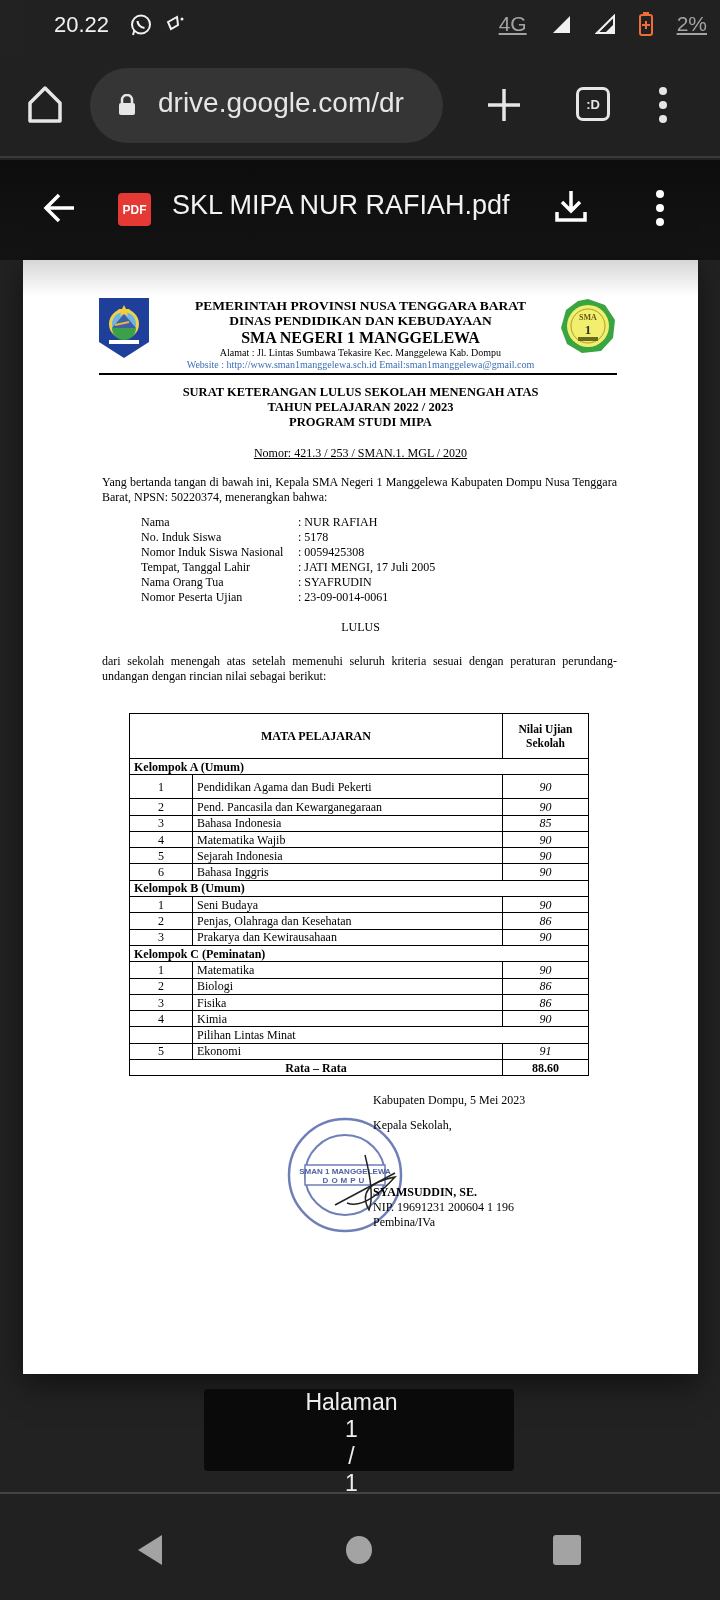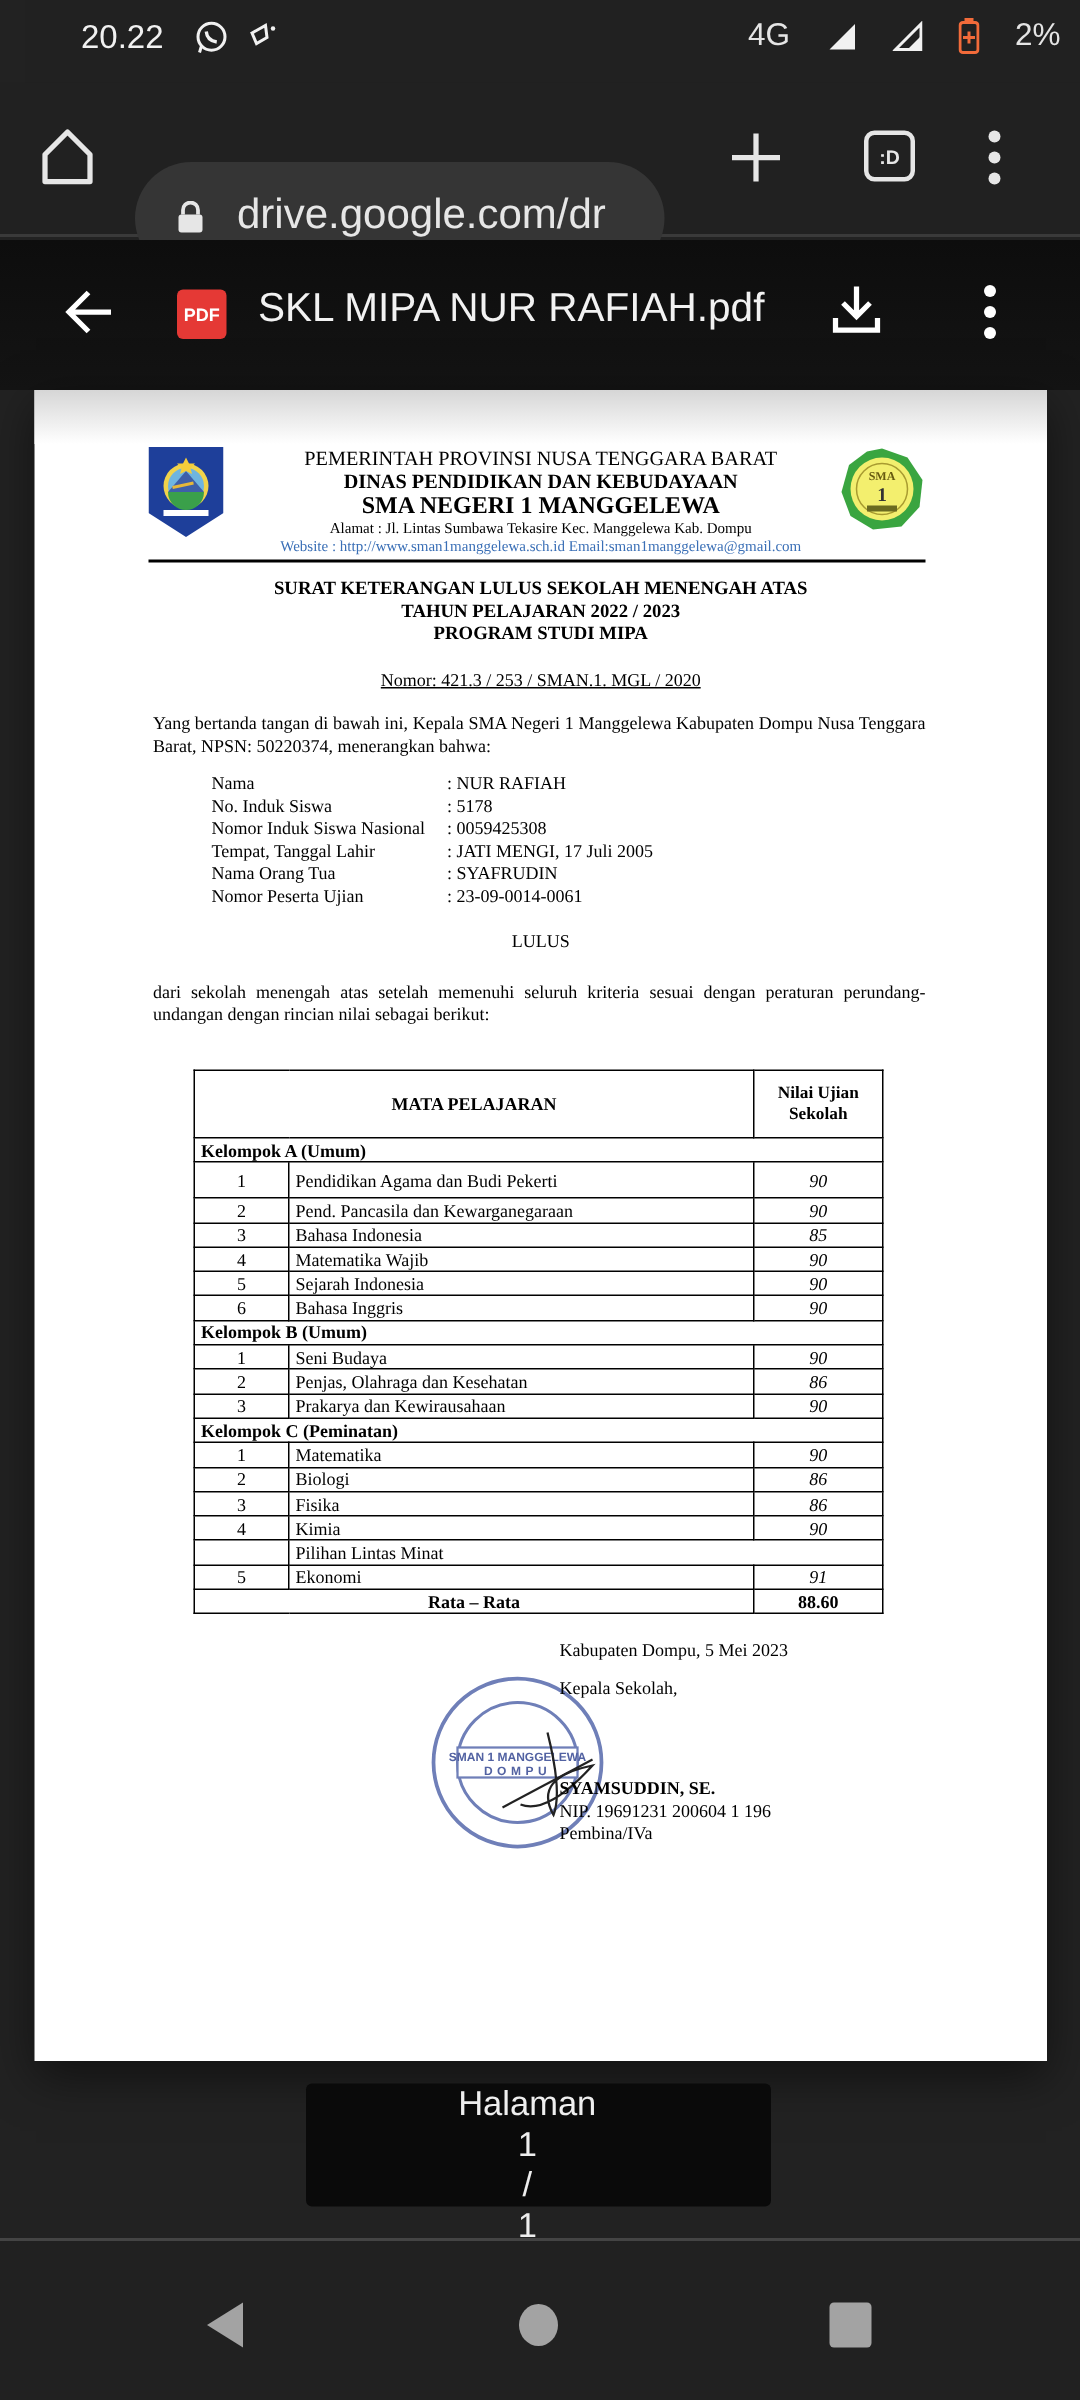--- a/index.html
+++ b/index.html
@@ -3,26 +3,26 @@
 <meta charset="utf-8">
 <style>
   * { box-sizing: border-box; margin: 0; padding: 0; }
   html, body { width: 720px; height: 1600px; overflow: hidden; background: #222222; }
   body { position: relative; font-family: "Liberation Sans", sans-serif; color: #fff; }
 
   
   .status-bar { position: absolute; left: 0; top: 0; width: 720px; height: 55px; background: #212121; margin-left: 17px; }
   .status-time { position: absolute; left: 37px; top: 12px; font-size: 22px; font-weight: 500; color: #f1f1f1; }
   .status-icon { position: absolute; top: 13px; }
-  .status-right { position: absolute; right: 30px; top: 12px; display: flex; align-items: center; gap: 24px; font-size: 21px; color: #e5e5e5; }
+  .status-right { position: absolute; right: 30px; top: 12px; display: flex; align-items: center; gap: 24px; font-size: 21px; color: #a3a3a3; text-decoration: underline; }
 
   
   .browser-bar { position: absolute; left: 0; top: 55px; width: 720px; height: 103px; background: #212121; border-bottom: 2px solid #3a3a3a; }
   .home-btn { position: absolute; left: 24px; top: 28px; width: 42px; height: 42px; }
-  .url-pill { position: absolute; left: 90px; top: 13px; width: 353px; height: 75px; border-radius: 38px; background: #353535; margin-top: 40px; }
+  .url-pill { position: absolute; left: 90px; top: 13px; width: 353px; height: 75px; border-radius: 38px; background: #353535; }
   .lock-icon { position: absolute; left: 28px; top: 26px; }
   .url-text { position: absolute; left: 68px; top: 19px; font-size: 28px; color: #e6e6e6; white-space: nowrap; overflow: hidden; width: 275px; }
   .plus-btn { position: absolute; left: 484px; top: 30px; width: 40px; height: 40px; }
   .tabs-btn { position: absolute; left: 576px; top: 32px; width: 34px; height: 34px; border: 3px solid #e6e6e6; border-radius: 7px; font-size: 13px; font-weight: bold; color:#e6e6e6; display:flex; align-items:center; justify-content:center; }
   .menu-btn { position: absolute; left: 655px; top: 30px; width: 16px; height: 40px; }
 
   
   .pdf-toolbar { position: absolute; left: 0; top: 160px; width: 720px; height: 100px; background: linear-gradient(#0d0d0d, #141414); }
   .back-btn { position: absolute; left: 42px; top: 30px; width: 36px; height: 36px; }
   .pdf-badge { position: absolute; left: 118px; top: 33px; width: 33px; height: 33px; border-radius: 4px; background: #e53935; color: #fff; font-size: 12px; font-weight: bold; display: flex; align-items: center; justify-content: center; }
@@ -31,21 +31,21 @@
   .more-btn { position: absolute; left: 652px; top: 28px; width: 16px; height: 40px; }
 
   
   .viewer { position: absolute; left: 0; top: 260px; width: 720px; height: 1232px; background: #222; }
   .page { position: absolute; left: 23px; top: 0; width: 675px; height: 1114px; background: #fff; color: #000; font-family: "Liberation Serif", serif; box-shadow: 0 10px 30px rgba(0,0,0,0.5); }
   .page-fade { position: absolute; left:0; top:0; width:100%; height:36px; background: linear-gradient(#d6d6d6, #ffffff); }
 
   .logo-left { position: absolute; left: 76px; top: 38px; width: 50px; height: 60px; }
   .logo-right { position: absolute; left: 537px; top: 38px; width: 56px; height: 56px; }
   .kop { position: absolute; left: 0; top: 38px; width: 675px; text-align: center; }
-  .kop .l1 { font-size: 13.5px; font-weight: normal; line-height: 15px; }
+  .kop .l1 { font-size: 13.5px; font-weight: bold; line-height: 15px; }
   .kop .l2 { font-size: 13.5px; font-weight: bold; line-height: 15px; }
   .kop .l3 { font-size: 16px; font-weight: bold; line-height: 19px; }
   .kop .l4 { font-size: 10px; line-height: 12px; }
   .kop .l5 { font-size: 10px; line-height: 12px; color: #3a6fb6; }
   .kop-rule { position: absolute; left: 76px; top: 113px; width: 518px; border-top: 2.5px solid #000; }
 
   .title-block { position: absolute; left: 0; top: 125px; width: 675px; text-align: center; font-weight: bold; font-size: 12.5px; line-height: 15px; }
   .nomor { position: absolute; left: 0; top: 186px; width: 675px; text-align: center; font-size: 12px; text-decoration: underline; }
   .intro { position: absolute; left: 79px; top: 215px; width: 515px; font-size: 12px; line-height: 15px; text-align: justify; }
 

